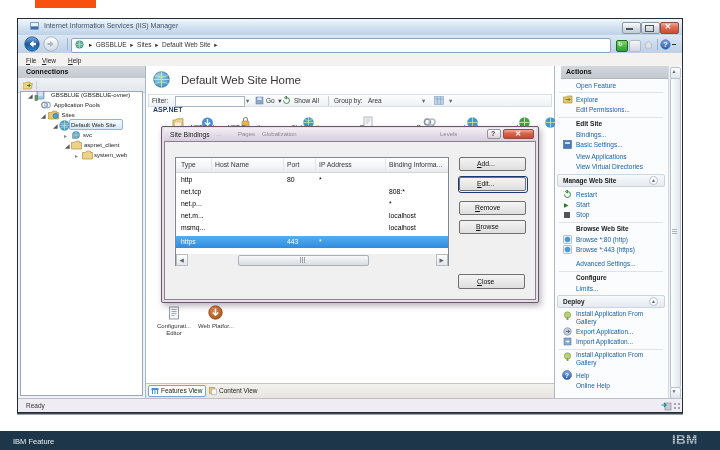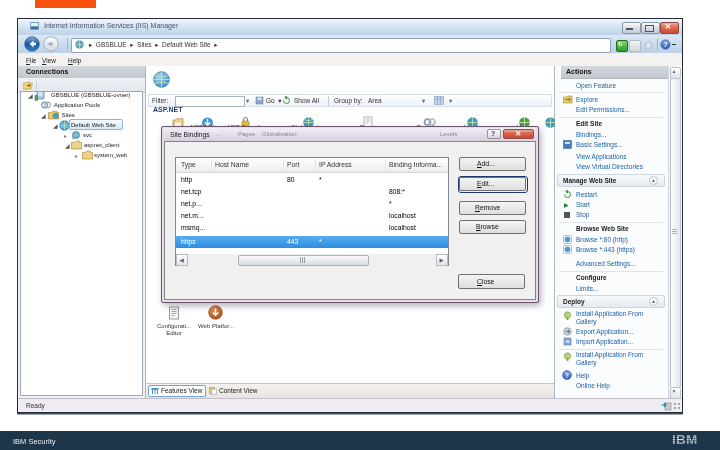--- a/index.html
+++ b/index.html
@@ -164,20 +164,21 @@
       <svg class="abs" style="left:7px;top:5px;" width="17" height="17" viewBox="0 0 17 17">
         <circle cx="8.5" cy="8.5" r="7.8" fill="url(#gg1)" stroke="#2a6a9a" stroke-width="0.7"></circle>
         <defs>
             <radialGradient id="gg1" cx="0.35" cy="0.3" r="0.9">
           <stop offset="0" stop-color="#9fd4f0"></stop>
               <stop offset="1" stop-color="#2f86c4"></stop>
         </radialGradient>
           </defs>
         <path d="M0.7 8.5 H16.3 M8.5 0.7 V16.3 M2.2 4 C5 6.5,12 6.5,14.8 4 M2.2 13 C5 10.5,12 10.5,14.8 13" stroke="#cde8a0" stroke-width="0.9" fill="none"></path>
       </svg>
+      <div class="tx" style="left:35px;top:7.5px;font-size:11.5px;color:#333;">Default Web Site Home</div>
 
       <div class="abs" style="left:2px;top:27.5px;width:404px;height:13px;background:linear-gradient(#fcfdfe,#eef2f6);border:1px solid #d8dfe6;box-sizing:border-box;"></div>
       <div class="tx" style="left:6px;top:30.5px;font-size:6.5px;color:#333;">Filter:</div>
       <div class="abs" style="left:29px;top:30px;width:68px;height:9px;background:#fff;border:1px solid #a8b4c0;"></div>
       <div class="tx" style="left:100px;top:30.5px;font-size:6.5px;color:#666;">▾</div>
       <svg class="abs" style="left:109px;top:29.5px;" width="9" height="9" viewBox="0 0 9 9">
           <rect x="1" y="1" width="7" height="7" fill="#8fa8c8" stroke="#5a7aa0" stroke-width="0.5"></rect>
           <rect x="2.5" y="1.5" width="4" height="2.5" fill="#dde8f4"></rect>
         </svg>
       <div class="tx" style="left:120px;top:30.5px;font-size:6.5px;color:#333;">Go &nbsp;▾</div>
@@ -455,21 +456,21 @@
     <div class="tx" style="left:315px;top:53px;font-size:6.8px;color:#111;"><u>E</u>dit...</div>
     <div class="abs" style="left:297px;top:74px;width:67px;height:14px;background:linear-gradient(#f4f4f4,#dedede);border:1px solid #707070;border-radius:2px;box-sizing:border-box;"></div>
     <div class="tx" style="left:313px;top:77px;font-size:6.8px;color:#111;"><u>R</u>emove</div>
     <div class="abs" style="left:297px;top:93px;width:67px;height:14px;background:linear-gradient(#f4f4f4,#dedede);border:1px solid #707070;border-radius:2px;box-sizing:border-box;"></div>
     <div class="tx" style="left:314px;top:96px;font-size:6.8px;color:#111;"><u>B</u>rowse</div>
     <div class="abs" style="left:296px;top:147px;width:67px;height:15px;background:linear-gradient(#f4f4f4,#dedede);border:1px solid #707070;border-radius:2px;box-sizing:border-box;"></div>
     <div class="tx" style="left:315px;top:150.5px;font-size:6.8px;color:#111;"><u>C</u>lose</div>
   </div>
 
   <div class="abs" style="left:0;top:431px;width:720px;height:19px;background:#1d3649;"></div>
-  <div class="tx" style="left:13px;top:437px;font-size:7.5px;color:#e8edf2;">IBM Security</div>
+  <div class="tx" style="left:13px;top:437px;font-size:7.5px;color:#e8edf2;">IBM Feature</div>
 
   <svg class="abs" style="left:672px;top:432px;" width="31" height="14" viewBox="0 0 31 14">
     <defs>
         <pattern id="ibmbars" width="31" height="1.75" patternUnits="userSpaceOnUse">
       <rect width="31" height="1.15" fill="#dde4ea"></rect>
     </pattern>
       </defs>
     <text x="0" y="12" font-family="Liberation Sans" font-weight="bold" font-size="13.5" letter-spacing="0.2" fill="url(#ibmbars)">IBM</text>
   </svg>
 </div>

